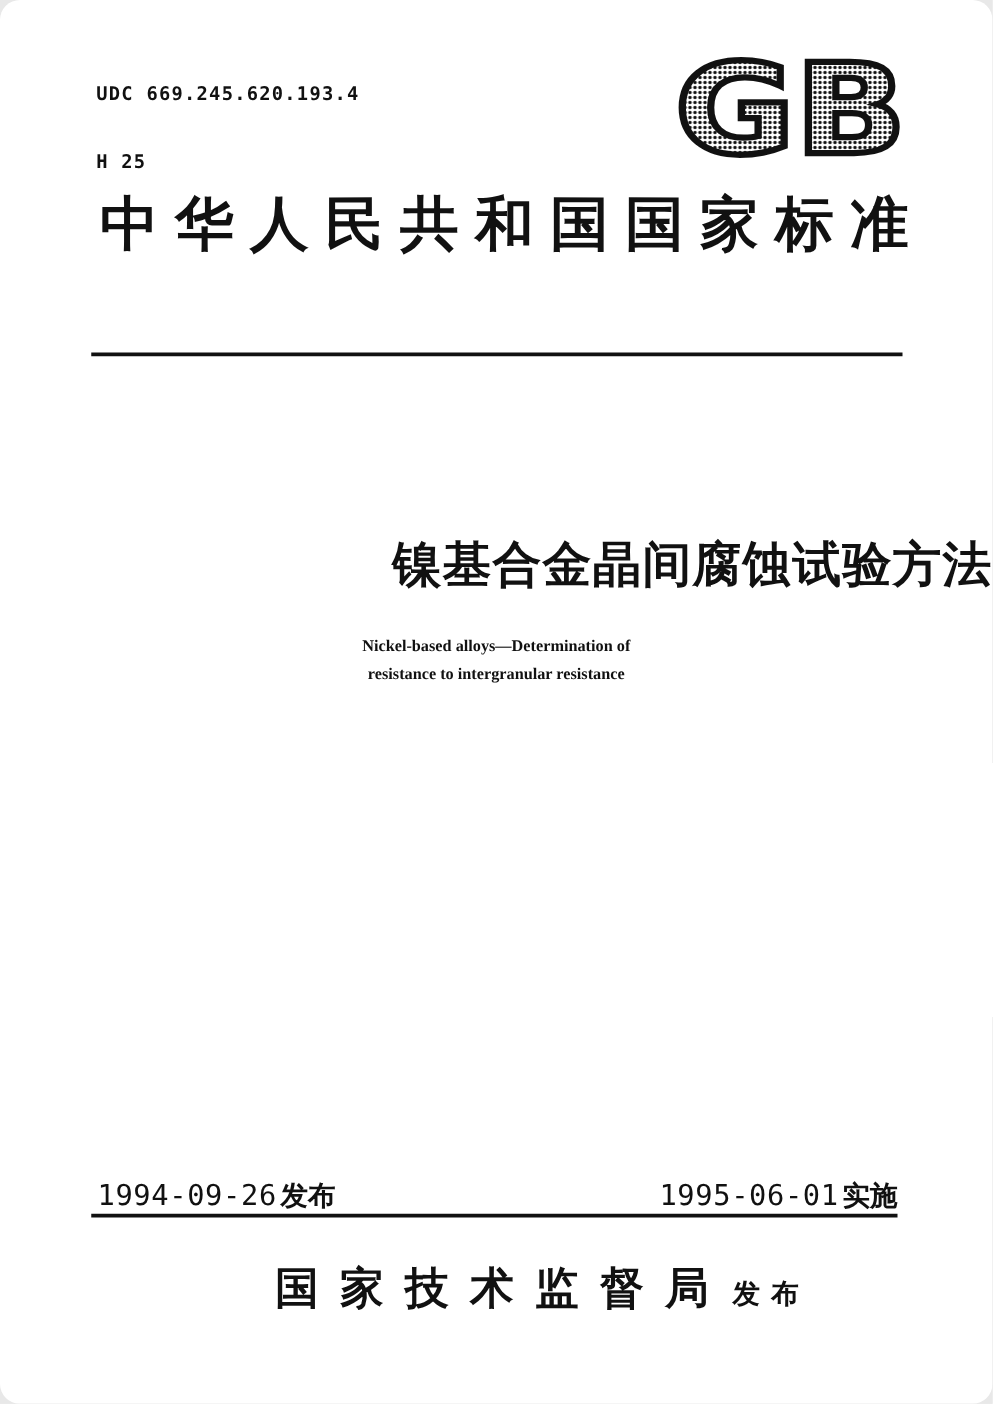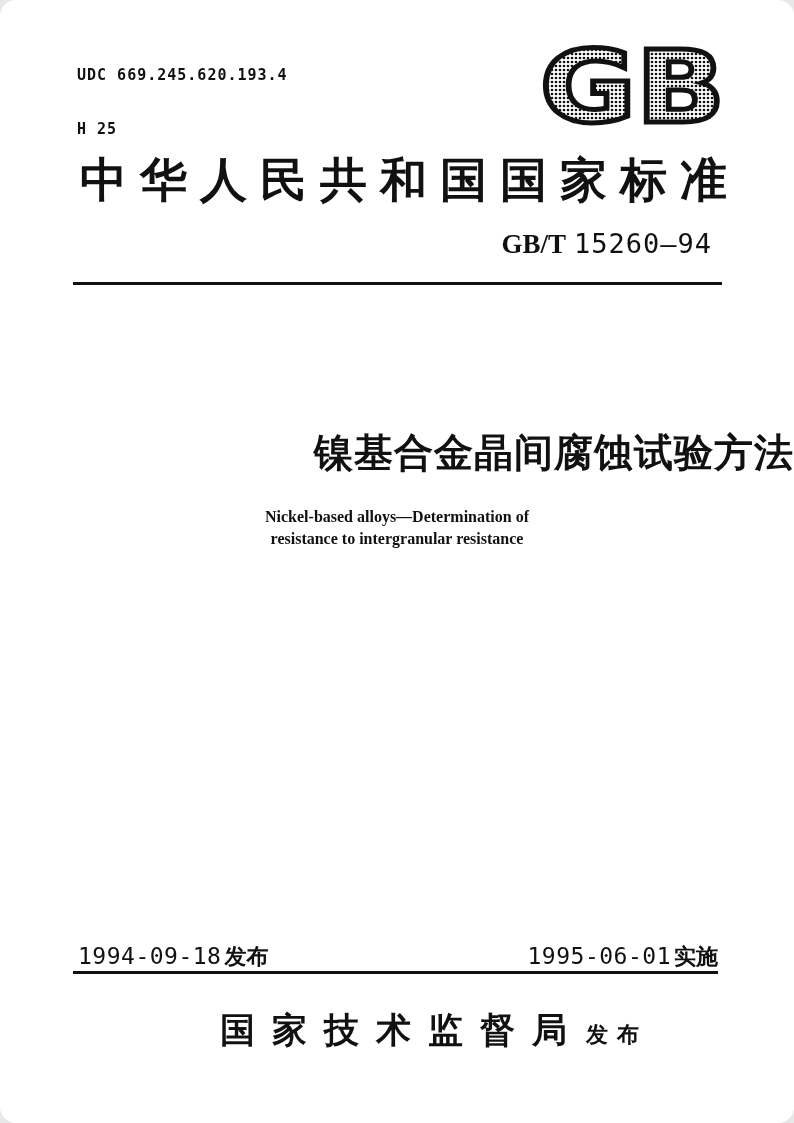--- a/index.html
+++ b/index.html
@@ -99,21 +99,21 @@
 
   
   .title-en {
     position: absolute;
     left: 0;
     top: 506px;
     width: 794px;
     text-align: center;
     font-family: "Liberation Serif", "DejaVu Serif", serif;
     font-weight: bold;
-    font-size: 16px;
+    font-size: 13px;
     line-height: 22px;
   }
 
   
   .dates-row {
     position: absolute;
     left: 78px;
     top: 942px;
     width: 640px;
     display: flex;
@@ -180,36 +180,33 @@
       <pattern id="halftone" patternUnits="userSpaceOnUse" width="4" height="4">
         <rect width="4" height="4" fill="#ffffff"></rect>
         <circle cx="2" cy="2" r="1.35" fill="#111111"></circle>
       </pattern>
     </defs>
     <text x="2" y="78" font-family="DejaVu Sans, sans-serif" font-weight="bold" font-size="100" textLength="185" lengthAdjust="spacingAndGlyphs" fill="url(#halftone)" stroke="#111111" stroke-width="5">GB</text>
   </svg>
 
   <div class="heading">中华人民共和国国家标准</div>
 
-  <div class="std-number">
-    <span class="prefix">GB/T</span><span class="digits">15260—94</span>
-  </div>
 
   <div class="rule-top"></div>
 
   <div class="title-zh">镍基合金晶间腐蚀试验方法</div>
 
   <div class="title-en">
     <div>Nickel-based alloys—Determination of</div>
     <div>resistance to intergranular resistance</div>
   </div>
 
   <div class="dates-row">
     <div class="date-cell">
-      <span class="date-digits">1994-09-18</span><span class="date-label">发布</span>
+      <span class="date-digits">1994-09-26</span><span class="date-label">发布</span>
     </div>
     <div class="date-cell">
       <span class="date-digits">1995-06-01</span><span class="date-label">实施</span>
     </div>
   </div>
 
   <div class="rule-bottom"></div>
 
   <div class="issuer-row">
     <span class="issuer-name">国家技术监督局</span><span class="issuer-action">发布</span>

